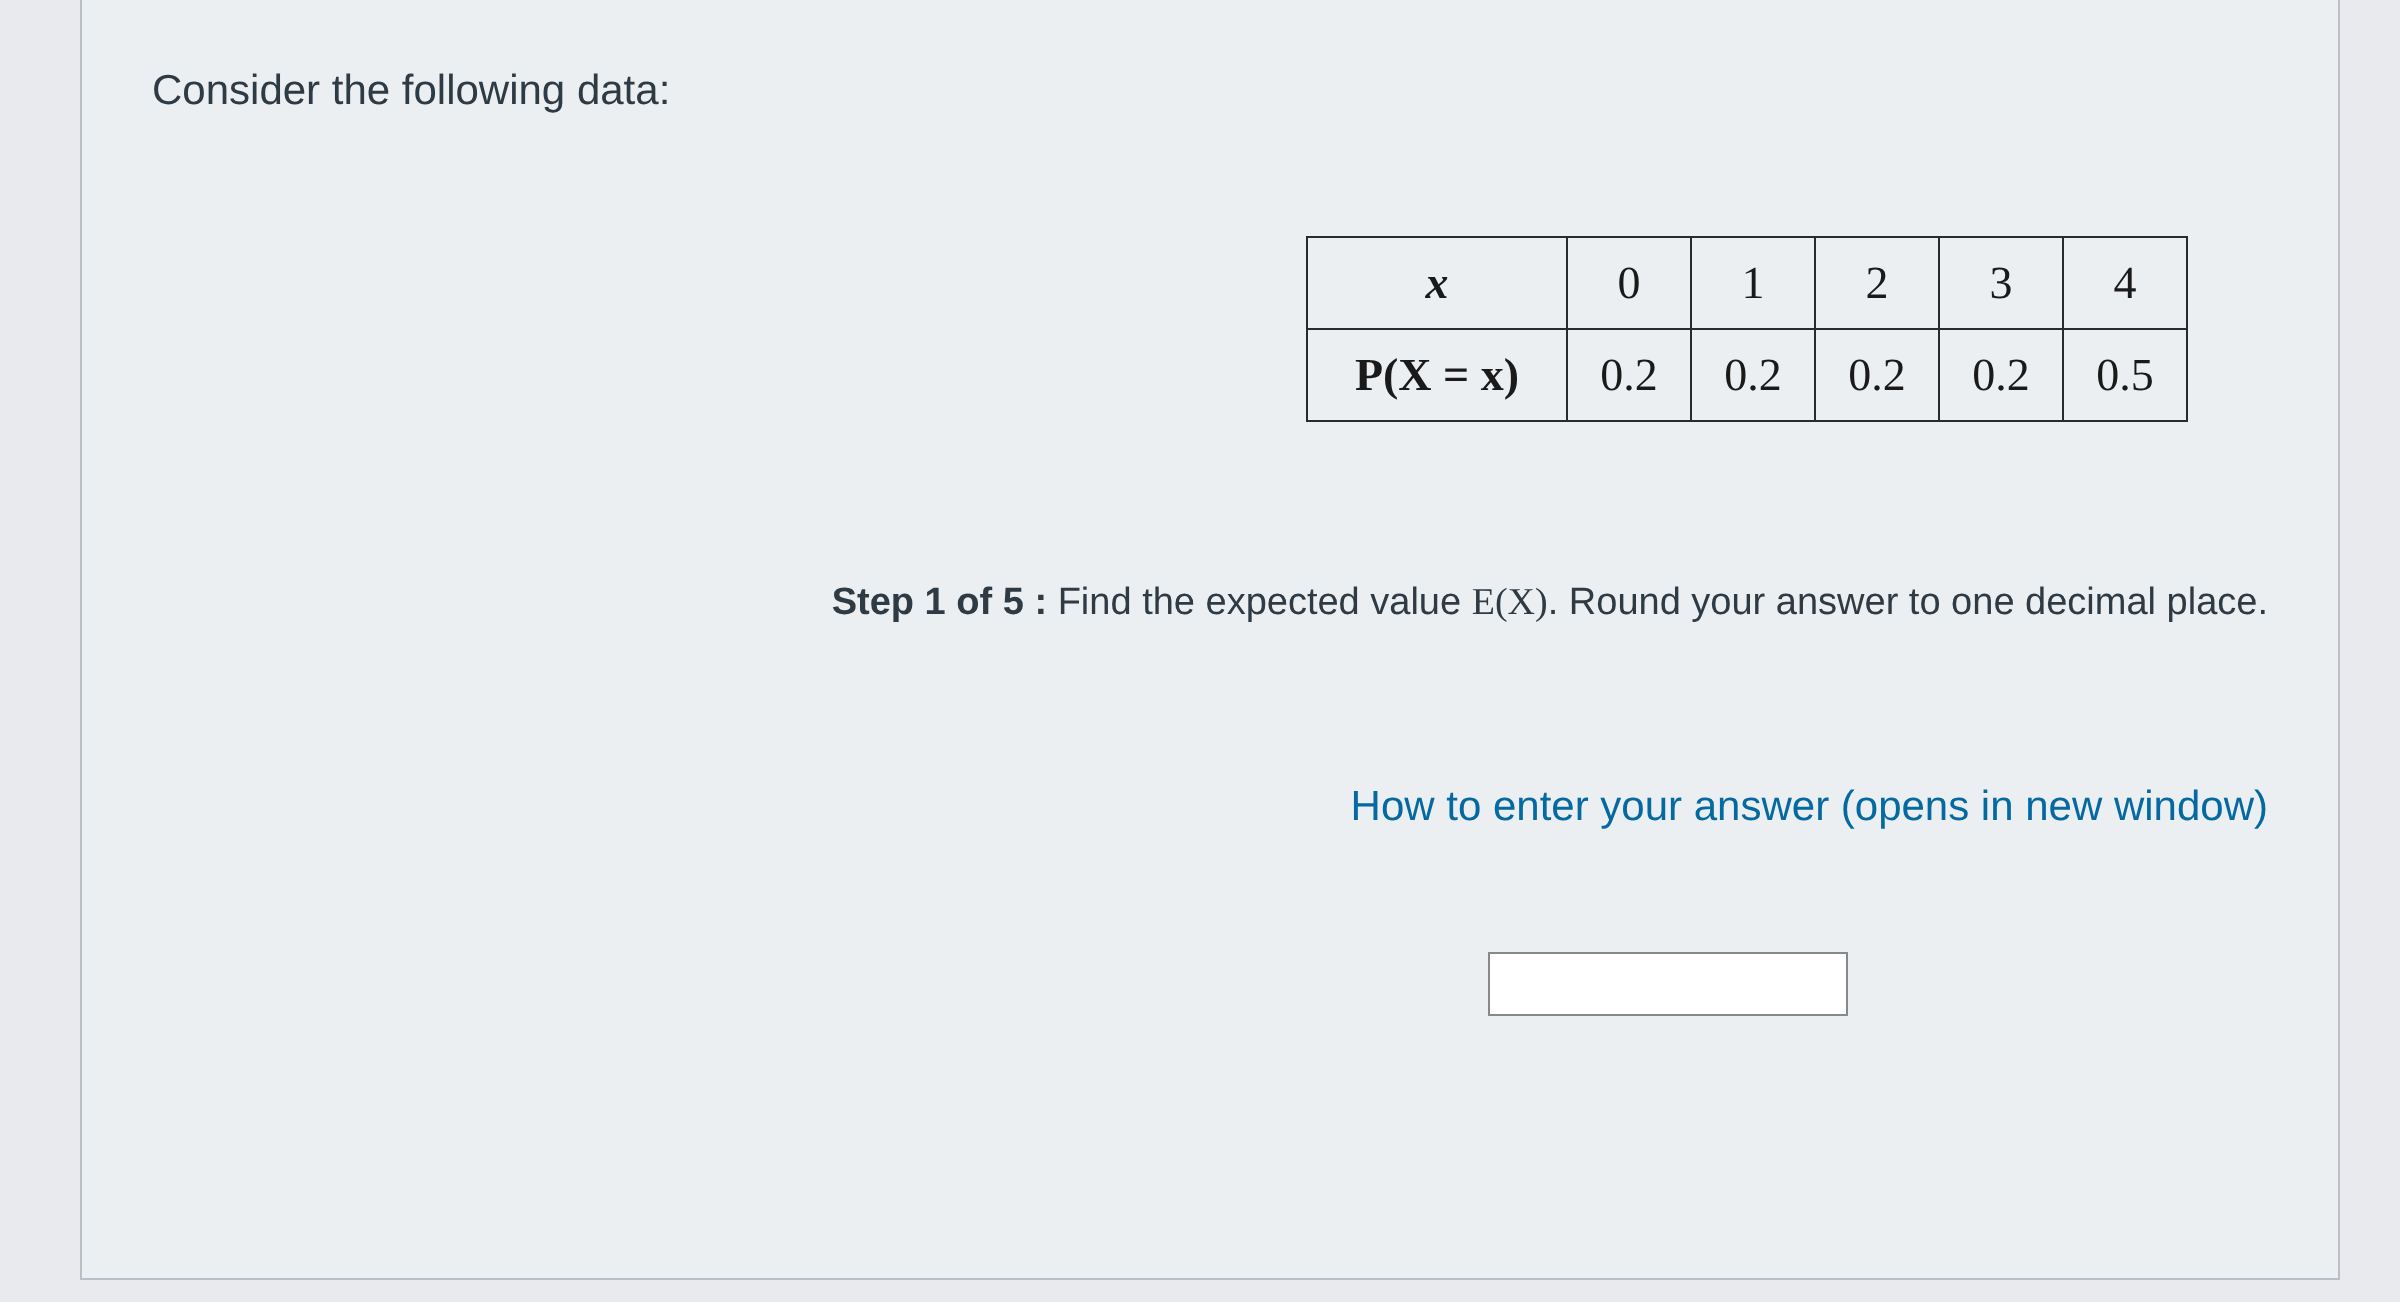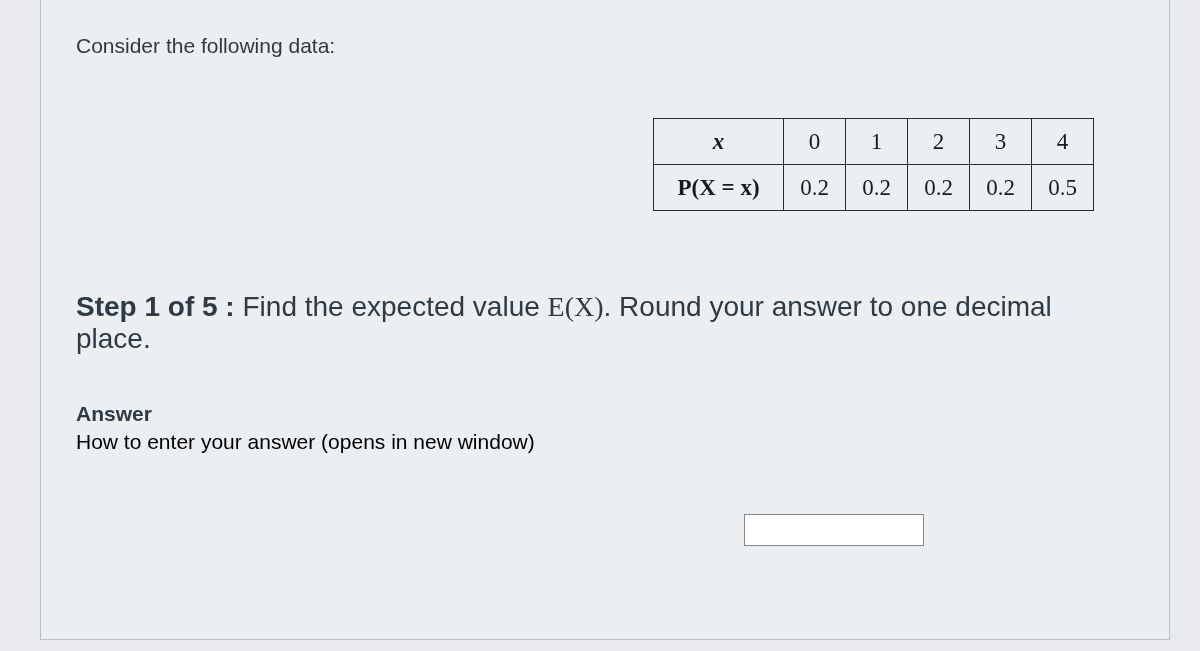--- a/index.html
+++ b/index.html
@@ -60,41 +60,43 @@
   }
   table.data td.hdr .xvar {
     font-style: italic;
     font-weight: bold;
     font-family: Georgia, "Times New Roman", serif;
   }
   table.data td.val {
     width: 62px;
   }
   .step-line {
-    font-size: 28px;
+    font-size: 19px;
     color: #2e3a44;
-    margin-bottom: 47px;
+    margin-bottom: 79px;
+    text-align: right;
   }
   .step-line .bold {
     font-weight: 700;
   }
   .step-line .ex {
     font-family: "Times New Roman", serif;
   }
   .answer-block {
     font-size: 21px;
     color: #2e3a44;
   }
   .answer-label {
     font-weight: 700;
     margin-bottom: 4px;
   }
   .answer-link {
-    color: #000000;
+    color: #0369a1;
     cursor: pointer;
+    text-align: right;
   }
   .input-wrap {
     display: flex;
     justify-content: flex-end;
     padding-right: 210px;
     margin-top: 60px;
   }
   input.answer-input {
     width: 180px;
     height: 32px;
@@ -133,21 +135,20 @@
         </tr>
       </tbody>
         </table>
     </div>
 
     <div class="step-line">
       <span class="bold">Step 1 of 5 :</span><span>  Find the expected value </span><span class="ex">E(X)</span><span>. Round your answer to one decimal place.</span>
     </div>
 
     <div class="answer-block">
-      <div class="answer-label">Answer</div>
       <div class="answer-link">How to enter your answer (opens in new window)</div>
     </div>
 
     <div class="input-wrap">
       <input type="text" class="answer-input" style="">
     </div>
 
   </div>
 </div>
 

